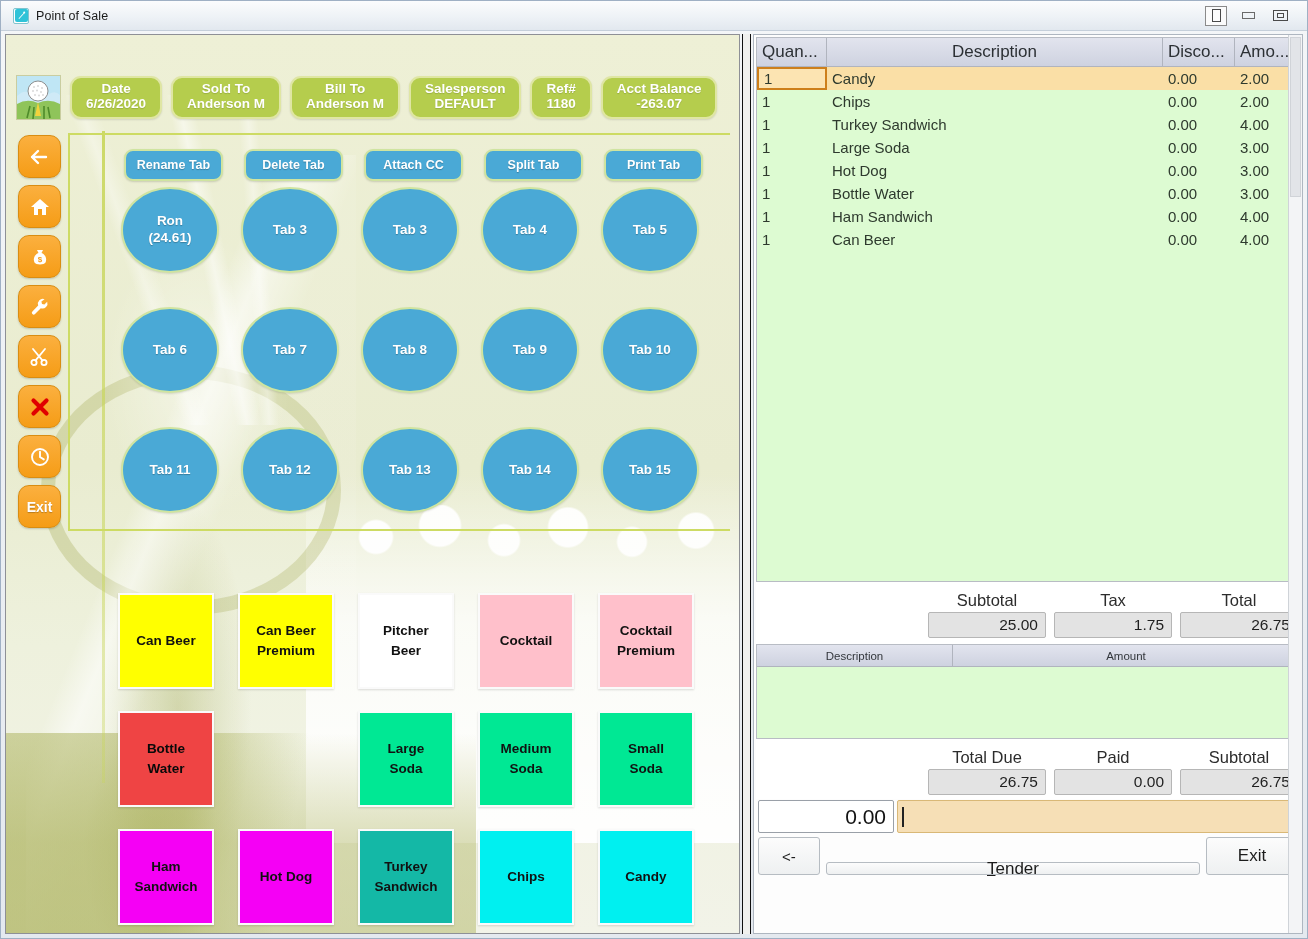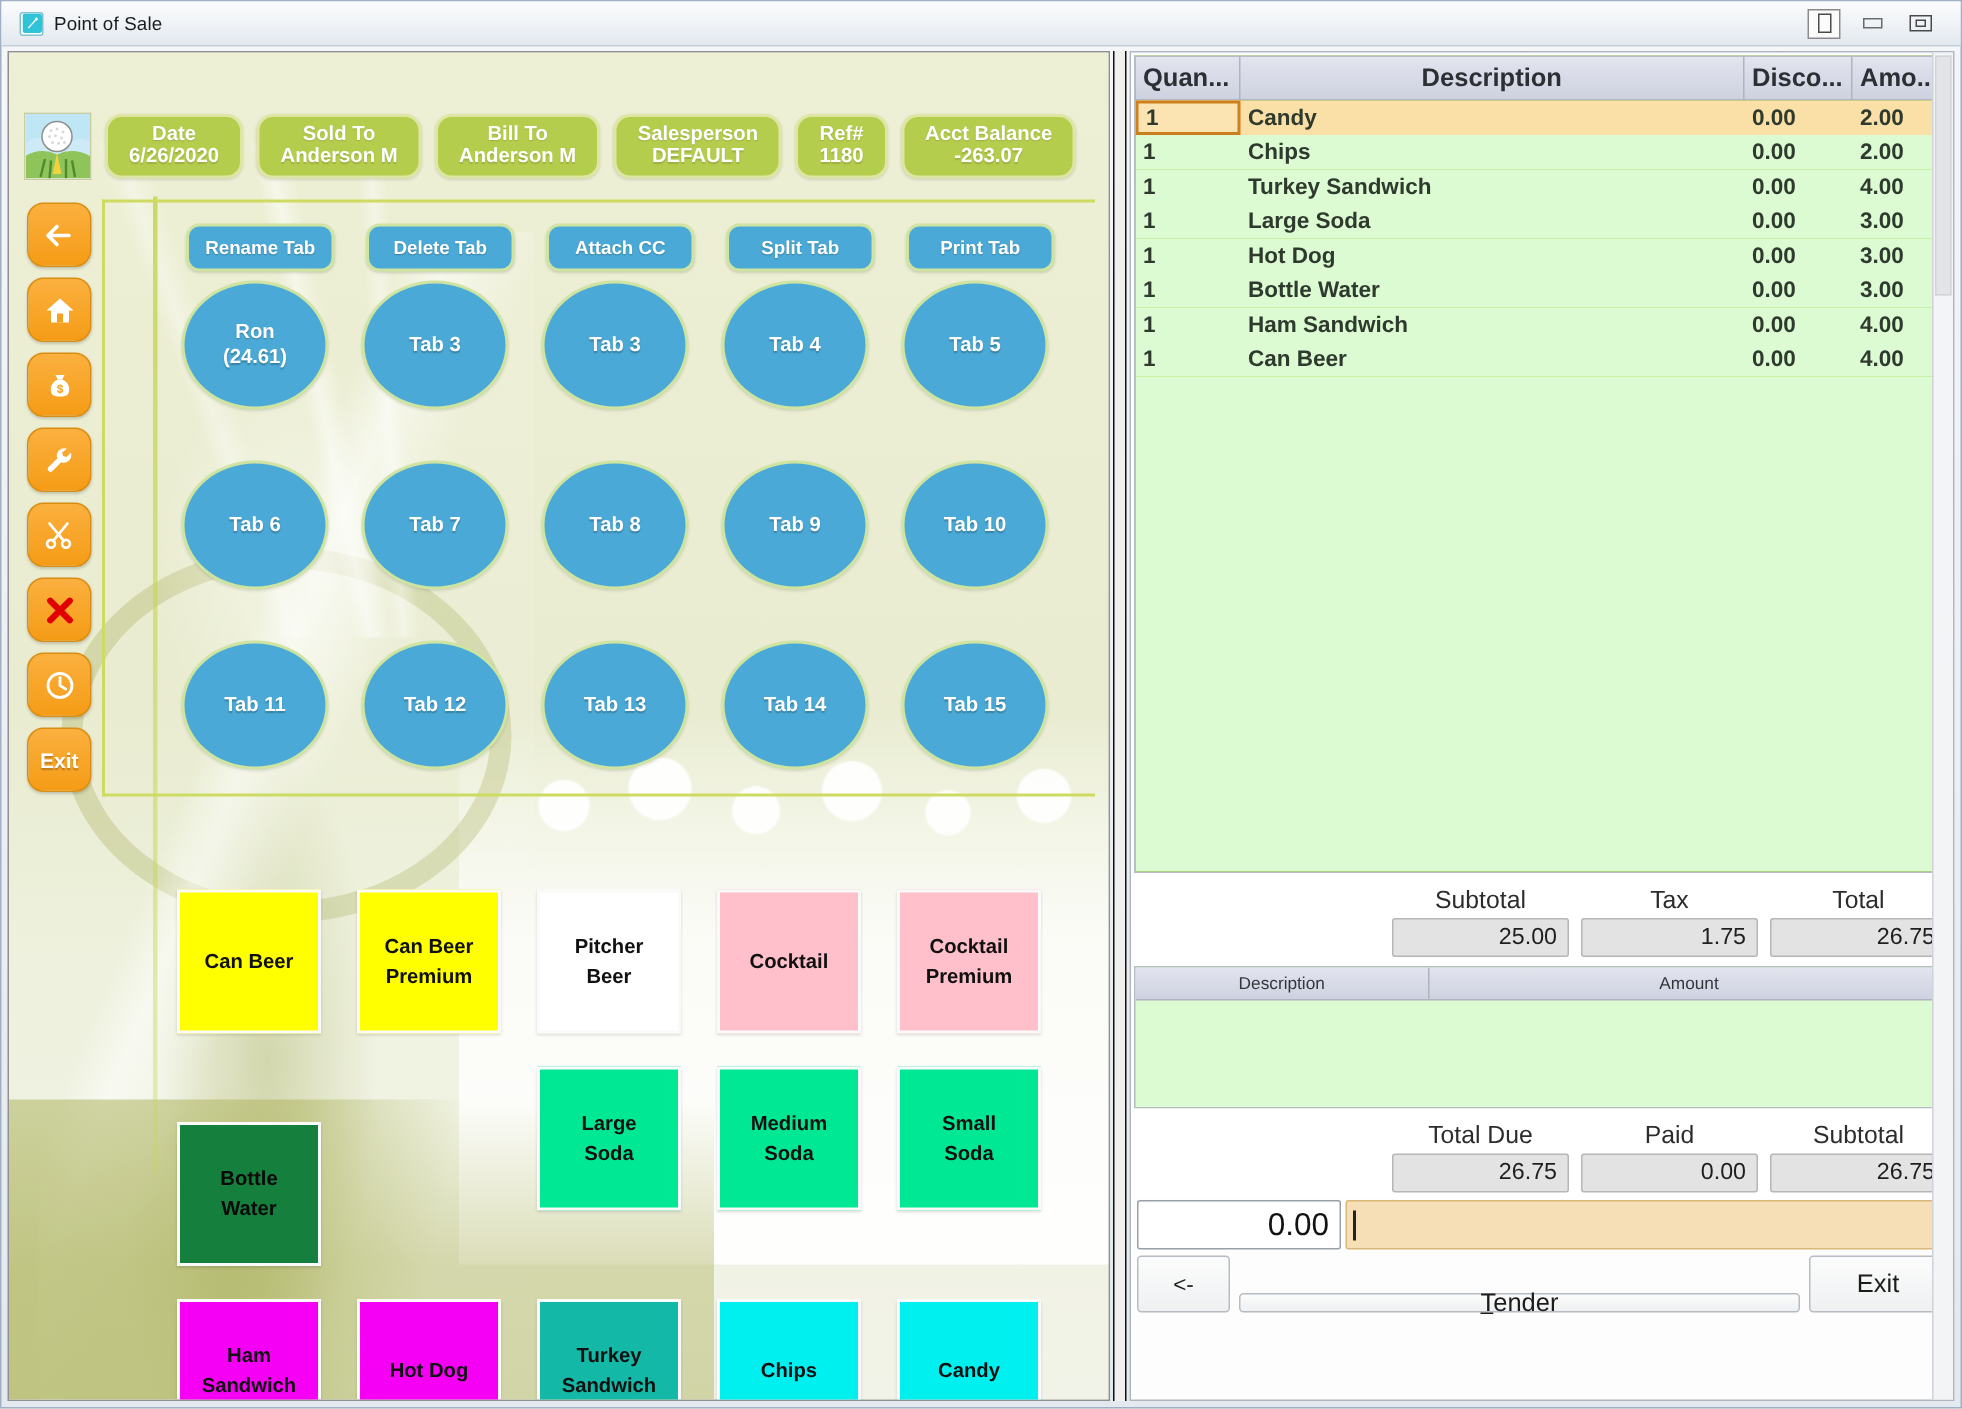--- a/index.html
+++ b/index.html
@@ -228,25 +228,24 @@
     flex: 1 1 auto; display: flex; flex-direction: column;
     background: #fdfdfd; min-width: 0;
     border: 1px solid #aeb6c0;
     position: relative;
   }
   #right-inner { flex: 1 1 auto; display: flex; flex-direction: column; padding: 2px; min-height: 0; }
 
   
   #items-table {
     border: 1px solid #b8bcc4;
-    background: #84cc16;
+    background: #ec4899;
     display: flex; flex-direction: column;
     height: 545px; flex: 0 0 545px;
     overflow: hidden;
-    font-weight: bold;
   }
   .ith-row {
     display: flex; height: 29px; flex: 0 0 29px;
     background: linear-gradient(180deg,#e2e4ee,#ced2e0);
     border-bottom: 1px solid #b0b4be;
     font-size: 17px; color: #2c3034;
   }
   .ith-cell {
     display: flex; align-items: center;
     border-right: 1px solid #b0b4be;
@@ -579,21 +578,21 @@
             <span>Beer</span>
           </div>
         <div class="prod" id="p3" style="background: rgb(255, 192, 203);">
             <span>Cocktail</span>
           </div>
         <div class="prod" id="p4" style="background: rgb(255, 192, 203);">
             <span>Cocktail</span>
             <span>Premium</span>
           </div>
 
-        <div class="prod" id="p5" style="background: #15803d; color: rgb(10, 10, 10); margin-top: 37px;">
+        <div class="prod" id="p5" style="background: #ef4444; color: rgb(10, 10, 10);">
             <span>Bottle</span>
             <span>Water</span>
           </div>
         <div class="prod blank" id="p6"></div>
         <div class="prod" id="p7" style="background: rgb(0, 232, 148);">
             <span>Large</span>
             <span>Soda</span>
           </div>
         <div class="prod" id="p8" style="background: rgb(0, 232, 148);">
             <span>Medium</span>

